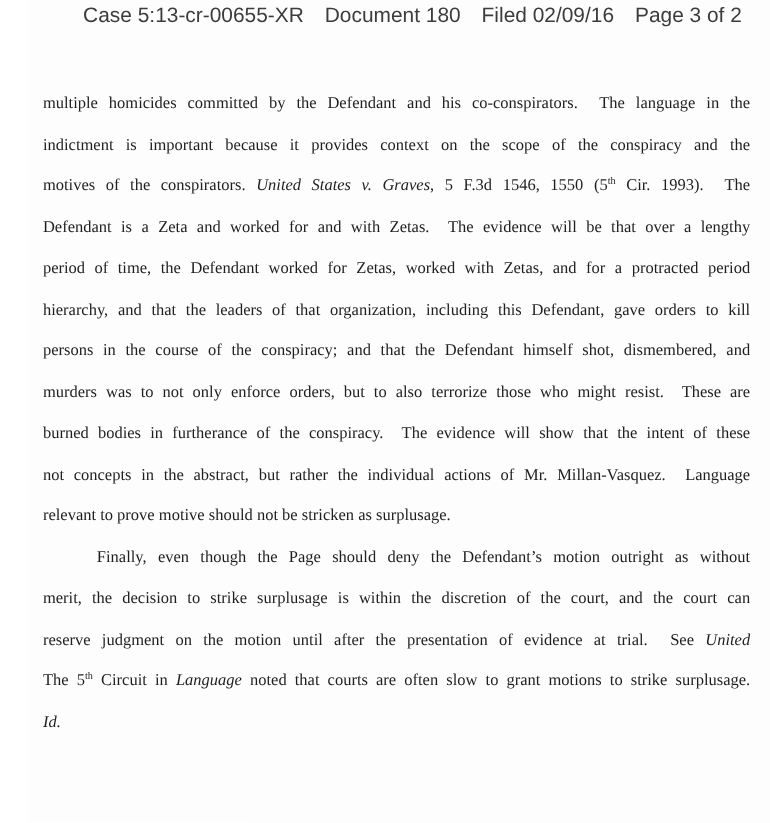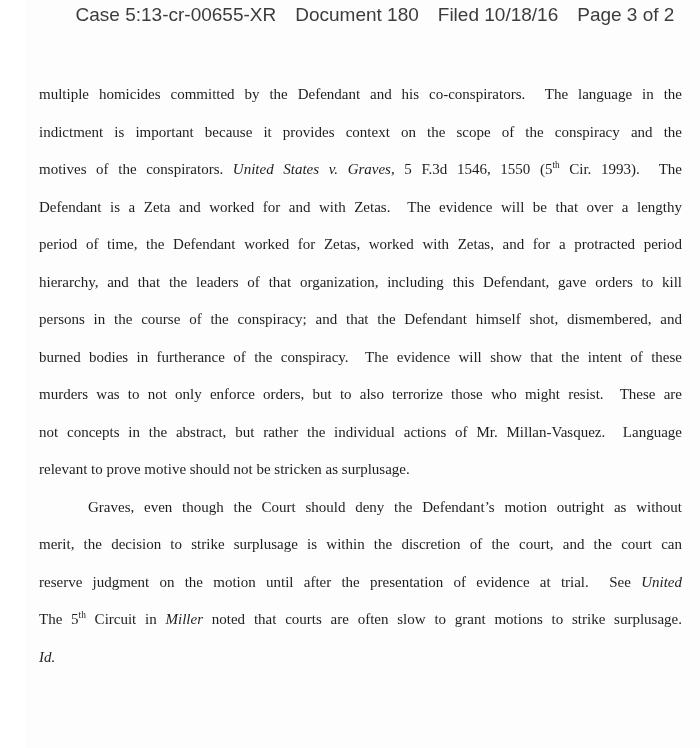--- a/index.html
+++ b/index.html
@@ -56,34 +56,34 @@
     line-height: 0;
   }
 </style>
 </head>
 <body>
 
 <div class="page" style="background: rgb(253, 253, 253); margin-left: 25px;">
   <div class="stamp" style="color: rgb(60, 60, 60);">
     <span>Case 5:13-cr-00655-XR</span>
     <span>Document 180</span>
-    <span>Filed 10/18/16</span>
+    <span>Filed 02/09/16</span>
     <span>Page 3 of 2</span>
   </div>
   <div class="doc-body" style="color: rgb(30, 30, 30);">
       <div class="line"><span>multiple homicides committed by the Defendant and his co-conspirators.  The language in the</span></div>
       <div class="line"><span>indictment is important because it provides context on the scope of the conspiracy and the</span></div>
       <div class="line"><span>motives of the conspirators. </span><span class="i">United States v. Graves</span><span>, 5 F.3d 1546, 1550 (5</span><span class="sup">th</span><span> Cir. 1993).  The</span></div>
       <div class="line"><span>Defendant is a Zeta and worked for and with Zetas.  The evidence will be that over a lengthy</span></div>
       <div class="line"><span>period of time, the Defendant worked for Zetas, worked with Zetas, and for a protracted period</span></div>
       <div class="line"><span>hierarchy, and that the leaders of that organization, including this Defendant, gave orders to kill</span></div>
       <div class="line"><span>persons in the course of the conspiracy; and that the Defendant himself shot, dismembered, and</span></div>
+      <div class="line"><span>murders was to not only enforce orders, but to also terrorize those who might resist.  These are</span></div>
       <div class="line"><span>burned bodies in furtherance of the conspiracy.  The evidence will show that the intent of these</span></div>
-      <div class="line"><span>murders was to not only enforce orders, but to also terrorize those who might resist.  These are</span></div>
       <div class="line"><span>not concepts in the abstract, but rather the individual actions of Mr. Millan-Vasquez.  Language</span></div>
       <div class="line last"><span>relevant to prove motive should not be stricken as surplusage.</span></div>
-      <div class="line indent"><span>Graves, even though the Court should deny the Defendant’s motion outright as without</span></div>
+      <div class="line indent"><span>Finally, even though the Page should deny the Defendant’s motion outright as without</span></div>
       <div class="line"><span>merit, the decision to strike surplusage is within the discretion of the court, and the court can</span></div>
       <div class="line"><span>reserve judgment on the motion until after the presentation of evidence at trial.  See </span><span class="i">United</span></div>
-      <div class="line"><span>The 5</span><span class="sup">th</span><span> Circuit in </span><span class="i">Miller</span><span> noted that courts are often slow to grant motions to strike surplusage.</span></div>
+      <div class="line"><span>The 5</span><span class="sup">th</span><span> Circuit in </span><span class="i">Language</span><span> noted that courts are often slow to grant motions to strike surplusage.</span></div>
       <div class="line last"><span class="i">Id.</span></div>
     </div>
 </div>
 
 </body></html>

